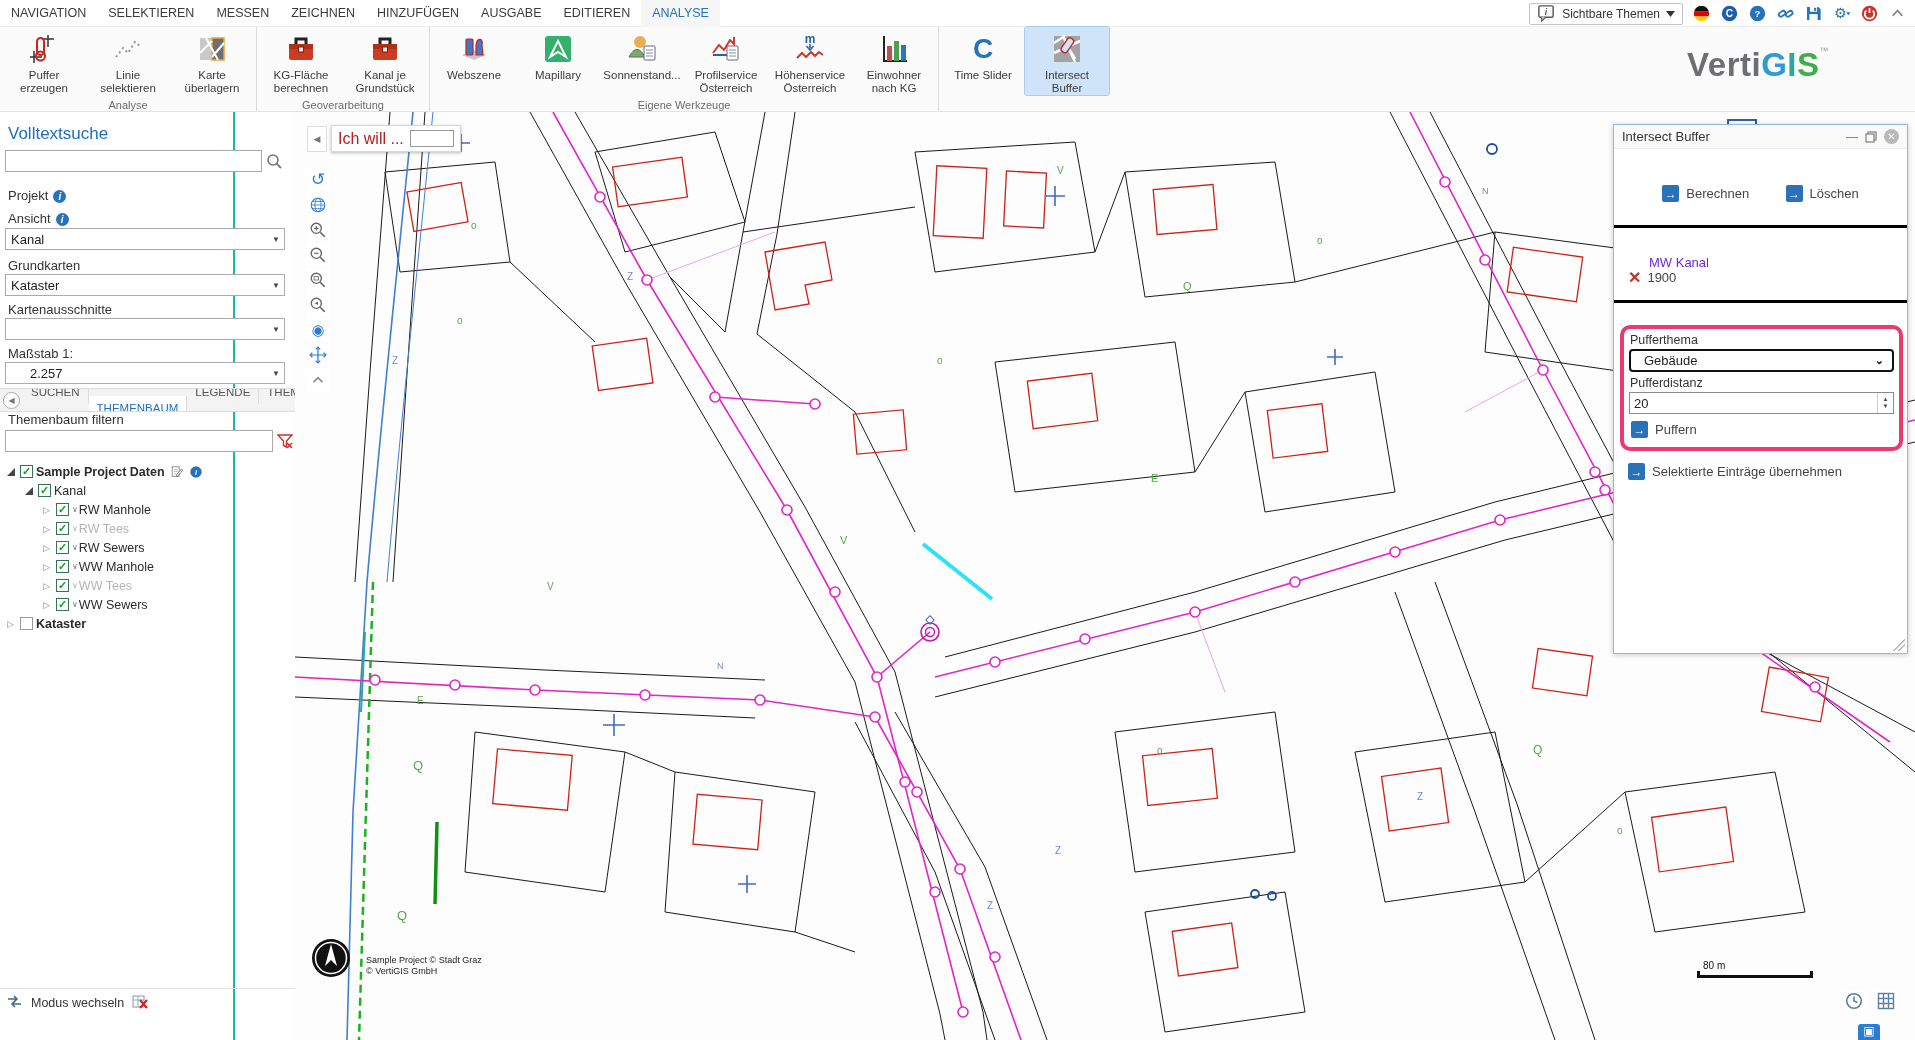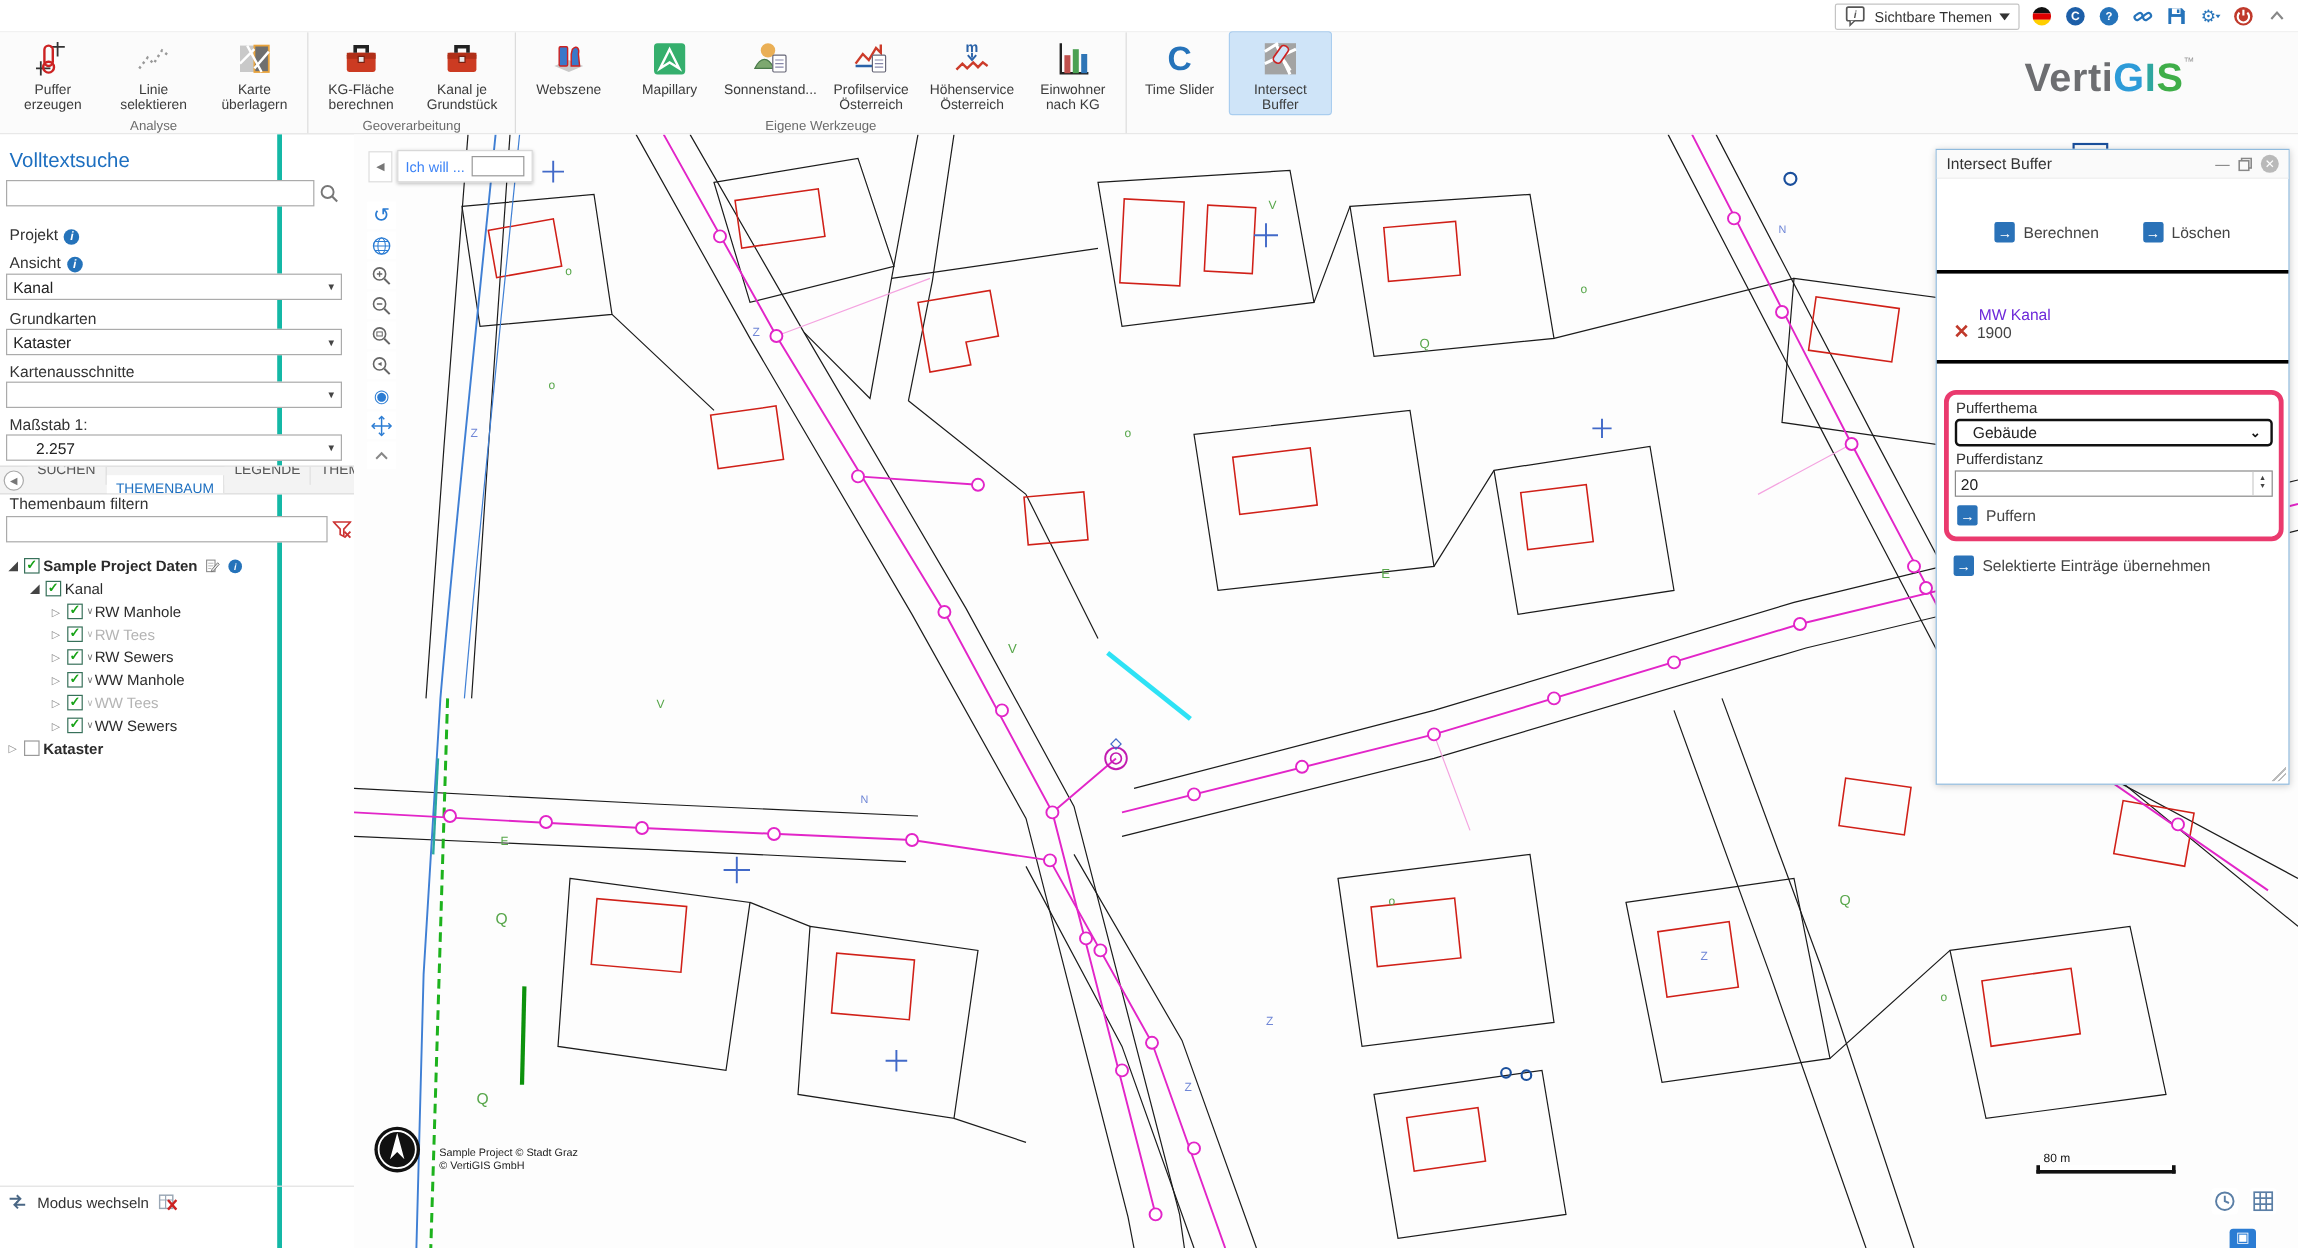--- a/index.html
+++ b/index.html
@@ -31,21 +31,21 @@
   .tb-btn .ico svg { width:32px; height:32px; }
   .tb-btn .lbl { font-size:11.5px; color:#3b3b3b; line-height:13px; margin-top:3px; }
 
   #logo { position:absolute; right:86px; top:46px; font-size:33px; font-weight:bold; letter-spacing:.5px; }
   #logo .verti { color:#6d6e71; }
   #logo .g { color:#2d9bd8; } #logo .i { color:#2fa7a0; } #logo .s { color:#3fae49; }
   #logo .tm { font-size:9px; color:#9a9a9a; vertical-align:top; font-weight:normal; }
 
   
   #leftpanel { position:absolute; left:0; top:112px; width:235px; height:928px; background:#fff;
-    border-right:4px solid #14b8a6; font-size:13px; }
+    border-right:2px solid #14b8a6; font-size:13px; }
   #lp-heading { position:absolute; left:8px; top:12px; font-size:17px; color:#1d6fc0; }
   .lp-label { position:absolute; left:8px; font-size:13px; color:#333; }
   .lp-input, .lp-select { position:absolute; left:5px; width:280px; height:22px; background:#fff;
     border:1px solid #ababab; font-size:13px; padding:0 5px; color:#222; display:flex; align-items:center; }
   .lp-select .caret { position:absolute; right:4px; font-size:8px; color:#444; }
   .info-dot { display:inline-block; width:13px; height:13px; background:#2573ba; color:#fff; border-radius:50%;
     font-size:10px; font-weight:bold; text-align:center; line-height:13px; margin-left:5px; font-style:italic; }
   #lp-search-icon { position:absolute; left:266px; top:41px; }
   
   #lp-tabs { position:absolute; left:0; top:276px; width:295px; height:24px; background:#f3f3f3;
@@ -77,21 +77,21 @@
     display:flex; align-items:center; padding-left:6px; gap:8px; }
   #lp-footer .txt { font-size:12.5px; color:#333; }
 
   
   #map { position:absolute; left:295px; top:112px; width:1620px; height:928px; background:#fdfdfd; overflow:hidden; }
   #map svg.basemap { position:absolute; left:0; top:0; }
   #collapse-left { position:absolute; left:12px; top:14px; width:20px; height:26px; background:#fff;
     border:1px solid #ddd; color:#777; font-size:9px; display:flex; align-items:center; justify-content:center; cursor:pointer; }
   #ichwill { position:absolute; left:36px; top:13px; height:27px; background:#fff; border:1px solid #d8d8d8;
     box-shadow:0 1px 3px rgba(0,0,0,.25); display:flex; align-items:center; padding:0 6px; gap:6px; }
-  #ichwill .iw-label { font-size:12px; color:#3b82f6; white-space:nowrap; }
+  #ichwill .iw-label { font-size:16px; color:#b91c1c; white-space:nowrap; }
   #ichwill input { width:44px; height:17px; border:1px solid #999; font-size:11px; }
   #map-controls { position:absolute; left:11px; top:56px; width:24px; display:flex; flex-direction:column; gap:2px; }
   .mc-btn { width:24px; height:23px; display:flex; align-items:center; justify-content:center; cursor:pointer;
     color:#2b7cd3; font-size:17px; background:rgba(255,255,255,.85); }
   .mc-btn svg { width:18px; height:18px; }
   #compass { position:absolute; left:16px; top:826px; }
   #map-copyright { position:absolute; left:71px; top:843px; font-size:9px; color:#222; line-height:11px; }
   #scalebar { position:absolute; left:1402px; top:848px; }
   #scalebar .sb-label { font-size:10px; color:#111; margin-left:6px; }
   #scalebar .sb-bar { width:116px; height:7px; border-left:3px solid #111; border-right:3px solid #111;
@@ -135,20 +135,30 @@
     background:linear-gradient(135deg, transparent 50%, #bbb 50%, #bbb 58%, transparent 58%, transparent 70%, #bbb 70%, #bbb 78%, transparent 78%); }
 
   .maptext { font-family:"Liberation Sans", sans-serif; }
 </style>
 </head>
 <body>
 
 <div id="app">
 
   <div id="menubar">
+    <div id="menu-items" style="display: flex;">
+        <div class="menu-item">NAVIGATION</div>
+        <div class="menu-item">SELEKTIEREN</div>
+        <div class="menu-item">MESSEN</div>
+        <div class="menu-item">ZEICHNEN</div>
+        <div class="menu-item">HINZUFÜGEN</div>
+        <div class="menu-item">AUSGABE</div>
+        <div class="menu-item">EDITIEREN</div>
+        <div class="menu-item active">ANALYSE</div>
+      </div>
     <div id="menubar-right">
       <div id="visible-themes">
         <span class="tb-ico">
           <svg viewBox="0 0 20 20">
               <rect x="2" y="2" width="15" height="12" rx="1.5" fill="none" stroke="#555" stroke-width="1.5"></rect>
               <path d="M5 14 L5 18 L9 14" fill="#fff" stroke="#555" stroke-width="1.3"></path>
               <text x="9.5" y="11.5" font-size="9" fill="#555" text-anchor="middle" font-style="italic" font-weight="bold">i</text>
             </svg>
         </span>
         <span class="vt-label">Sichtbare Themen</span>

